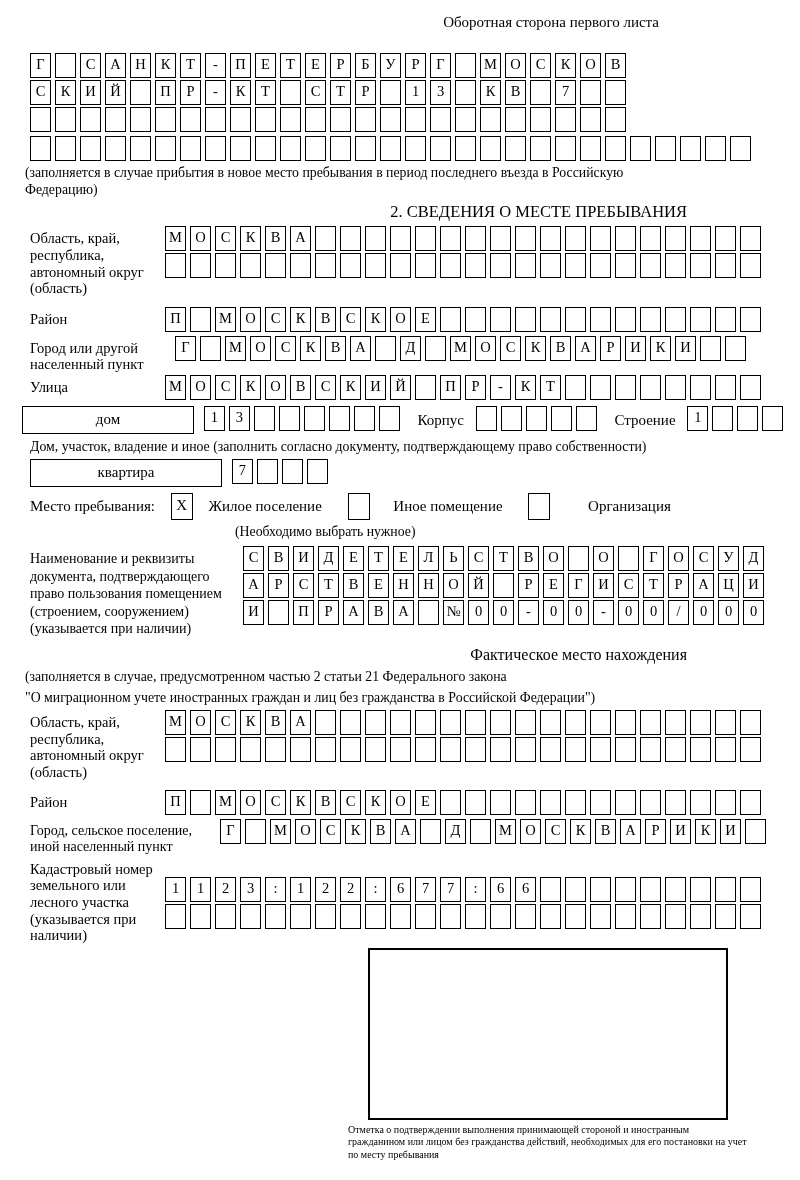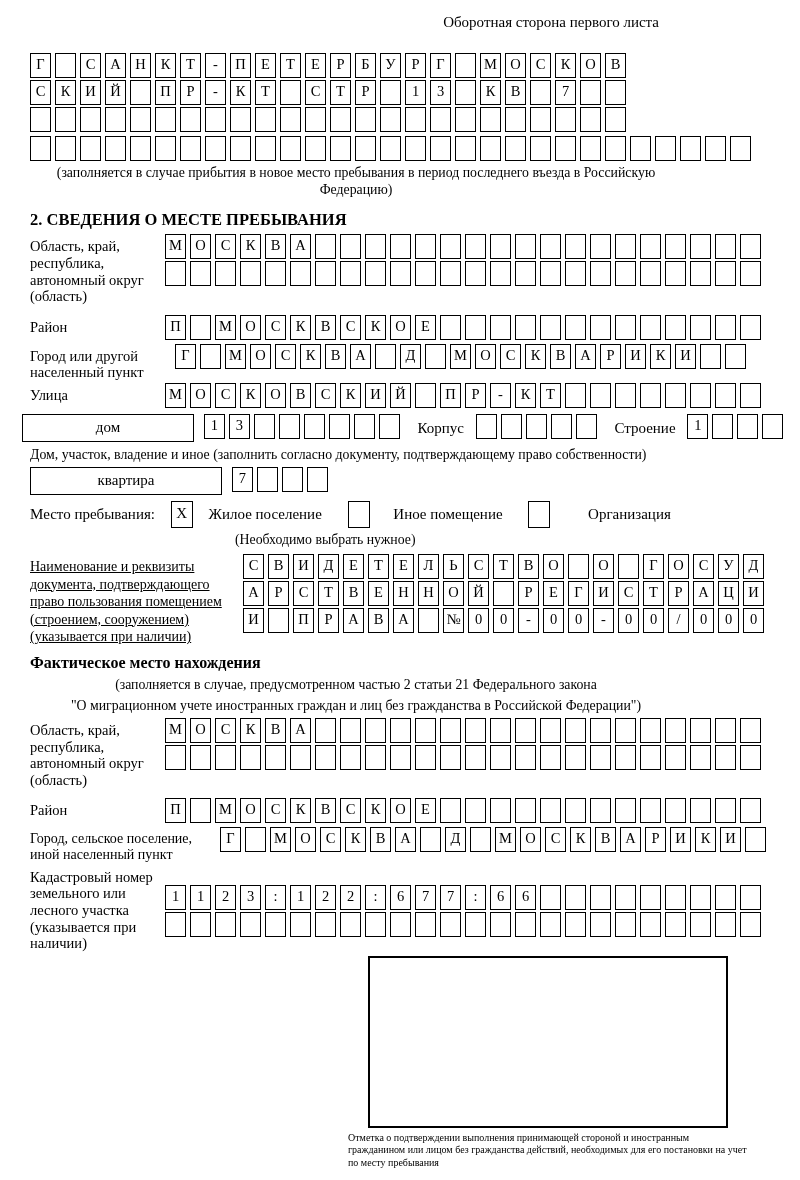--- a/index.html
+++ b/index.html
@@ -23,29 +23,29 @@
     font-size:14.5px; vertical-align:top;
   }
   .cellrow.inline { display:inline-block; vertical-align:top; height:26px; }
 
   
   .field { display:flex; align-items:flex-start; margin-bottom:2px; }
   .flabel { flex:0 0 auto; width:135px; padding-top:4px; padding-right:6px; box-sizing:border-box;
             font-size:14.5px; line-height:1.14; }
   .flabel.w145 { width:145px; }
   .flabel.w190 { width:190px; font-size:14px; }
-  .flabel.w205 { width:205px; font-size:14px; line-height:1.25;text-decoration:underline; }
+  .flabel.w205 { width:205px; font-size:14px; line-height:1.25; }
   .rows { flex:1 1 auto; }
   .rows.offset20 { margin-top:20px; }
 
   .caption { font-size:13.8px; line-height:1.25; margin:2px 0 4px 0; }
-  .caption.center { text-align:center; margin-left:-5px; }
+  .caption.center { margin-left:-5px; }
   .caption.choosenote { margin-left:205px; margin-bottom:6px; }
 
-  h2,h3 { margin:12px 0 4px 0; text-align:left; font-size:16.5px; font-weight:bold; }
+  h2,h3 { margin:4px 0 4px 0; text-align:right; font-size:16.5px; font-weight:normal; }
   h3 { font-size:16px; margin-top:8px; }
 
   
   .houserow { white-space:nowrap; height:30px; margin:4px 0 0 -8px; line-height:0; }
   .bigbox {
     display:inline-block; box-sizing:border-box; height:28px;
     border:1.8px solid #000; text-align:center; line-height:25px;
     font-size:15px; vertical-align:top; margin-right:6px;
   }
   .bigbox.house { width:172px; }

